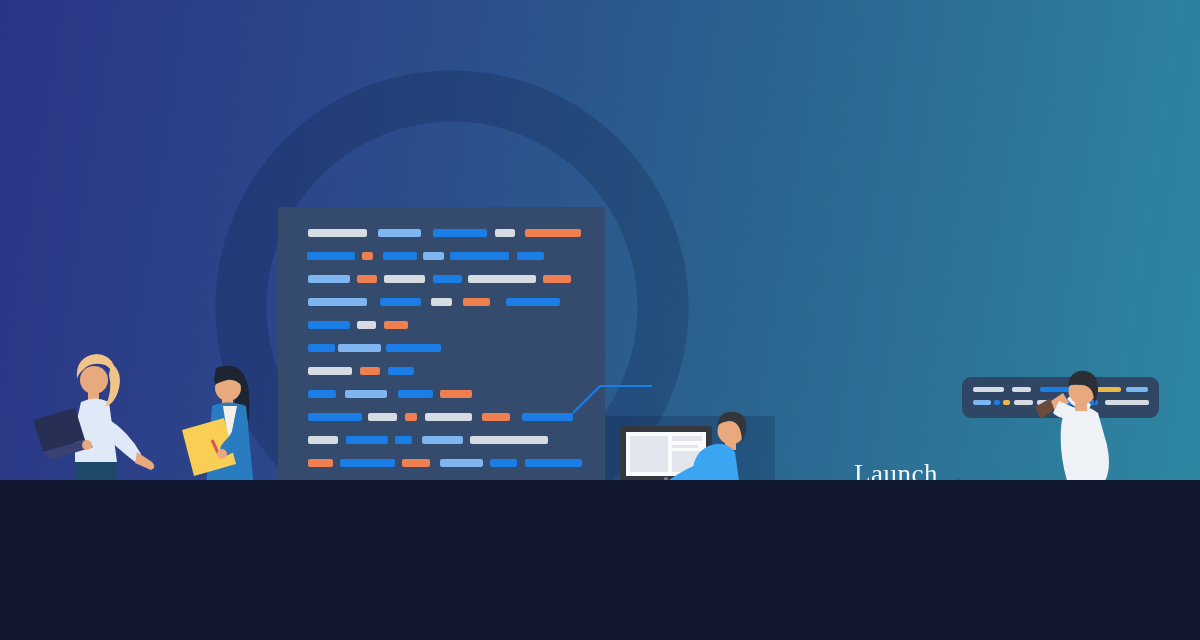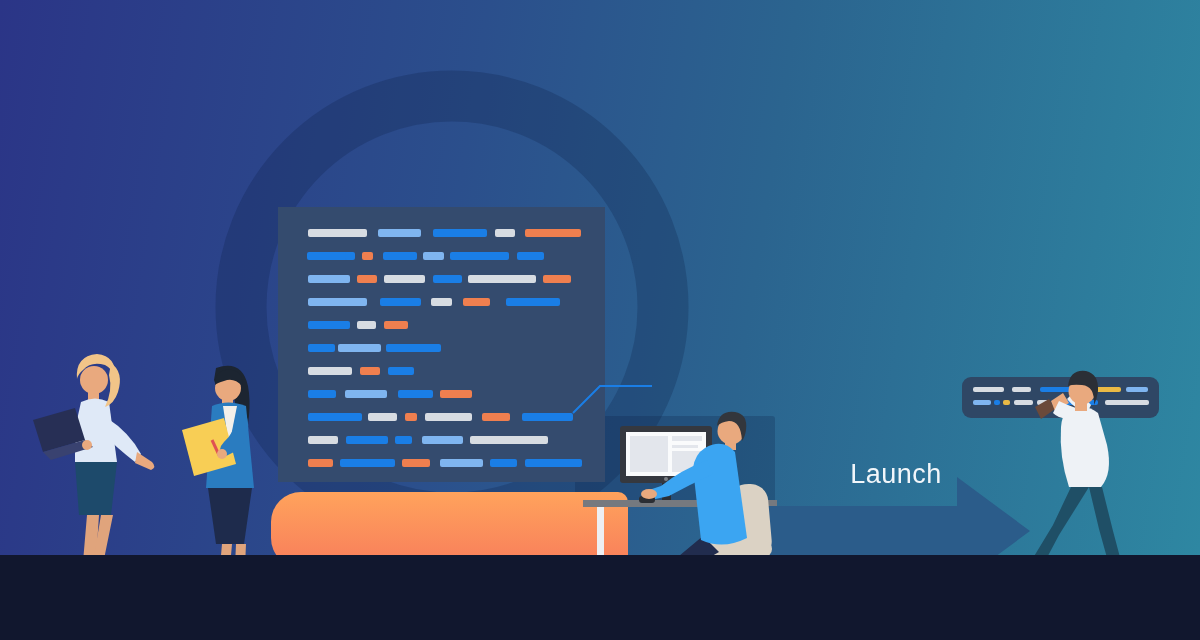--- a/index.html
+++ b/index.html
@@ -1,18 +1,18 @@
 <!DOCTYPE html>
 <html><head>
 <meta charset="utf-8">
 <style>
   html,body{margin:0;padding:0;background:#11172e;}
   .stage{
-    position:relative;width:1200px;height:555px;overflow:hidden;
-    font-family:Liberation Sans, sans-serif;
+    position:relative;width:1200px;height:480px;overflow:hidden;
+    font-family:Liberation Serif, serif;
     background:linear-gradient(99deg,#2b3587 0%,#2b4f8c 38%,#2b648f 62%,#2e87a2 100%);
   }
   .abs{position:absolute;}
   svg{display:block;}
   
   .code-panel{
     left:278px;top:207px;width:327px;height:275px;
     background:#344b6e;
   }
   .carried-bar{

